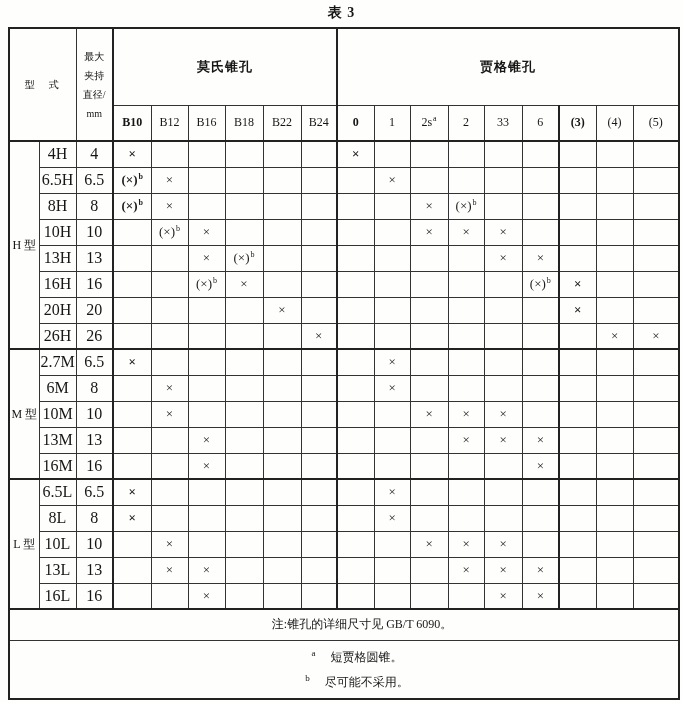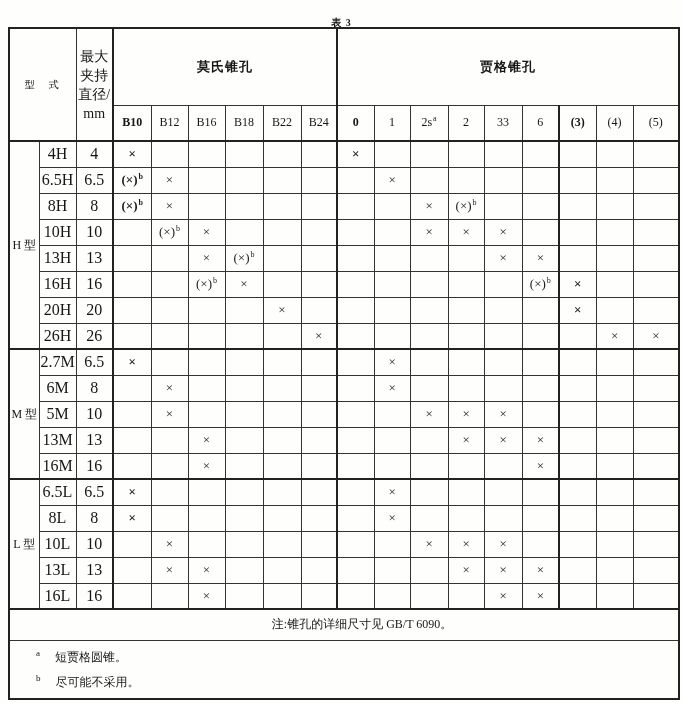--- a/index.html
+++ b/index.html
@@ -6,22 +6,22 @@
   html, body { width: 683px; height: 703px; }
   body {
     background: #ffffff;
     font-family: "Liberation Serif", "DejaVu Serif", serif;
     color: #161616;
     position: relative;
   }
   .page { position: absolute; inset: 0; background: #fefefc; }
 
   .title {
-    position: absolute; top: 16px; left: 0; width: 100%;
-    text-align: center; font-size: 10px; font-weight: bold;
+    position: absolute; top: 4px; left: 0; width: 100%;
+    text-align: center; font-size: 14px; font-weight: bold;
     letter-spacing: 1px;
   }
 
   table.spec {
     position: absolute; left: 8px; top: 27px;
     width: 670px; border-collapse: collapse; table-layout: fixed;
     border: 2px solid #222;
   }
   th, td {
     border: 1px solid #333;
@@ -32,34 +32,34 @@
   .hrow1 { height: 77px; }
   .hrow2 { height: 36px; }
   tbody tr.data-row { height: 26px; }
 
   
   .tl { border-left-width: 2px; border-left-color: #222; font-weight: bold; }
   .type-head, .dia-head, th.col-h { border-bottom-width: 2px; border-bottom-color: #222; }
   tr.group-start td, tr.group-start th { border-top-width: 2px; border-top-color: #222; }
 
   .type-head { font-size: 10px; letter-spacing: 2px; }
-  .dia-head div { line-height: 19px; font-size: 14px; }
+  .dia-head div { line-height: 19px; font-size: 10px; }
   .group-head { font-size: 13px; letter-spacing: 1px; }
   th.col-h { font-size: 12px; }
   .group-cell { font-size: 12px; font-family: Liberation Serif, serif; }
   .model-cell, .dia-cell { font-size: 16px; }
   .mark-cell { font-size: 13px; color: #1c1c1c; }
 
   sup.fn { font-size: 8px; line-height: 0; vertical-align: super; margin-left: 1px; }
 
   tr.note-row td {
     height: 31px; text-align: center; padding-left: 36px;
     font-size: 12px; border-top-width: 2px; border-top-color: #222;
   }
-  tr.footnote-row td { height: 48px; text-align: left; vertical-align: middle; }
+  tr.footnote-row td { height: 48px; text-align: center; vertical-align: middle; }
   .footnote-line { padding-left: 26px; margin: 7px 0; font-size: 12px; }
   .footnote-line sup { font-size: 9px; margin-right: 15px; vertical-align: super; }
 </style>
 </head>
 <body>
 
 <div class="page">
 
   <div class="title">表 3</div>
 
@@ -301,21 +301,21 @@
           <td class="mark-cell">×</td>
           <td class="mark-cell"></td>
           <td class="mark-cell"></td>
           <td class="mark-cell"></td>
           <td class="mark-cell"></td>
           <td class="mark-cell tl"></td>
           <td class="mark-cell"></td>
           <td class="mark-cell"></td>
         </tr>
         <tr class="data-row">
-          <td class="model-cell">5M</td>
+          <td class="model-cell">10M</td>
           <td class="dia-cell">10</td>
           <td class="mark-cell tl"></td>
           <td class="mark-cell">×</td>
           <td class="mark-cell"></td>
           <td class="mark-cell"></td>
           <td class="mark-cell"></td>
           <td class="mark-cell"></td>
           <td class="mark-cell tl"></td>
           <td class="mark-cell"></td>
           <td class="mark-cell">×</td>

